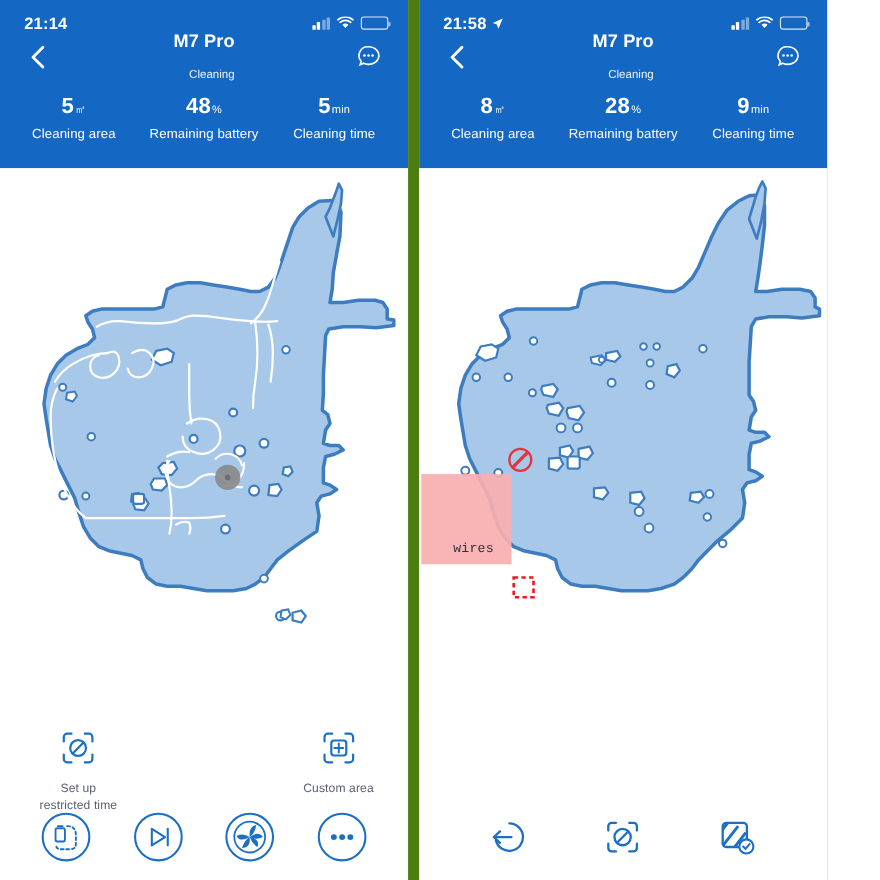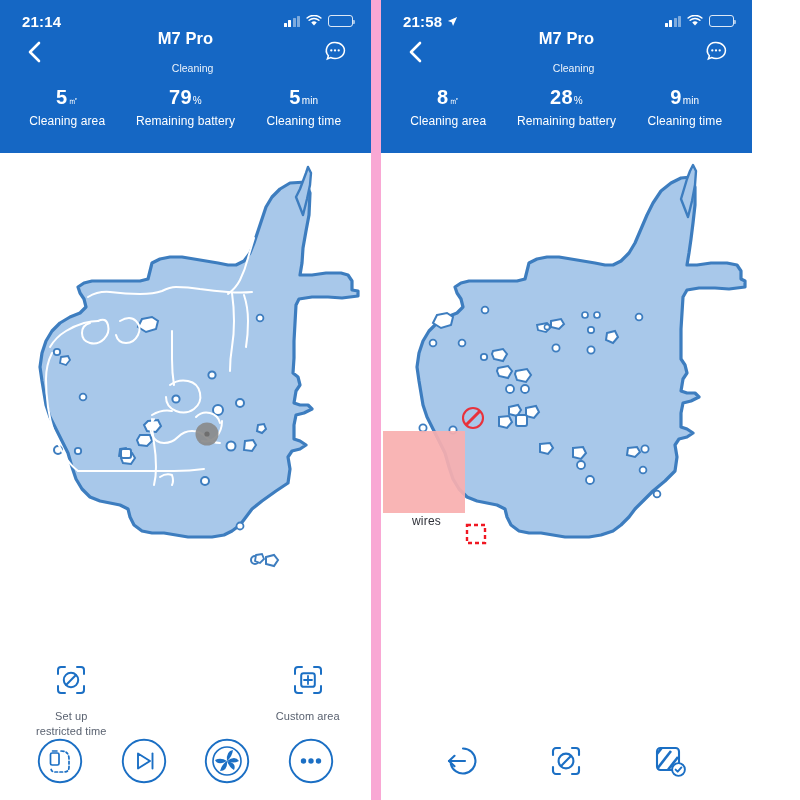--- a/index.html
+++ b/index.html
@@ -12,21 +12,21 @@
     width: 800px;
     height: 800px;
     overflow: hidden;
     font-family: "Liberation Sans", sans-serif;
     -webkit-font-smoothing: antialiased;
   }
   .screens {
     display: flex;
     width: 752px;
     height: 800px;
-    background: #f9a8d4;
+    background: #4d7c0f;
   }
   .phone {
     position: relative;
     width: 395px;
     height: 800px;
     background: #ffffff;
     overflow: hidden;
   }
   .phone.right {
     margin-left: 10px;
@@ -298,21 +298,21 @@
           <circle cx="17.7" cy="12.4" r="1.15" fill="#fff"></circle>
         </svg>
       </div>
 
       <div class="stats">
         <div class="stat">
           <div class="val"><span>5</span><span class="unit">㎡</span></div>
           <div class="lbl">Cleaning area</div>
         </div>
         <div class="stat">
-          <div class="val"><span>79</span><span class="unit">%</span></div>
+          <div class="val"><span>48</span><span class="unit">%</span></div>
           <div class="lbl">Remaining battery</div>
         </div>
         <div class="stat">
           <div class="val"><span>5</span><span class="unit">min</span></div>
           <div class="lbl">Cleaning time</div>
         </div>
       </div>
     </div>
 
     <div class="map-area">
@@ -592,21 +592,21 @@
         <g>
           <circle cx="92" cy="265" r="10" fill="none" stroke="#E8323C" stroke-width="2.1"></circle>
           <line x1="86" x2="98" y1="271" y2="259" stroke="#E8323C" stroke-width="3" stroke-linecap="round"></line>
         </g>
 
         <g>
           <rect x="86" y="372" width="18" height="18" fill="none" stroke="#F01722" stroke-width="2.4" stroke-dasharray="4 3"></rect>
         </g>
       </svg>
 
-      <div class="wires-label" style="left:31px; top:361px;">wires</div>
+      <div class="wires-label" style="left:31px; top:339px;font-family:Liberation Mono, monospace;">wires</div>
     </div>
 
     <div class="bottom-bar right-bar">
       <svg class="plain-btn" viewBox="0 0 36 36">
         <path d="M18 5.5 a12.5 12.5 0 1 1 -12.2 15.5" fill="none" stroke="#1B6FC4" stroke-width="2.1" stroke-linecap="round"></path>
         <line x1="4" x2="20" y1="18" y2="18" stroke="#1B6FC4" stroke-width="2.1" stroke-linecap="round"></line>
         <path d="M9.5 12.8 L4 18 L9.5 23.2" fill="none" stroke="#1B6FC4" stroke-width="2.1" stroke-linecap="round" stroke-linejoin="round"></path>
       </svg>
       <svg class="plain-btn" viewBox="0 0 36 36">
         <g stroke="#1B6FC4" stroke-width="2.1" fill="none" stroke-linecap="round">

